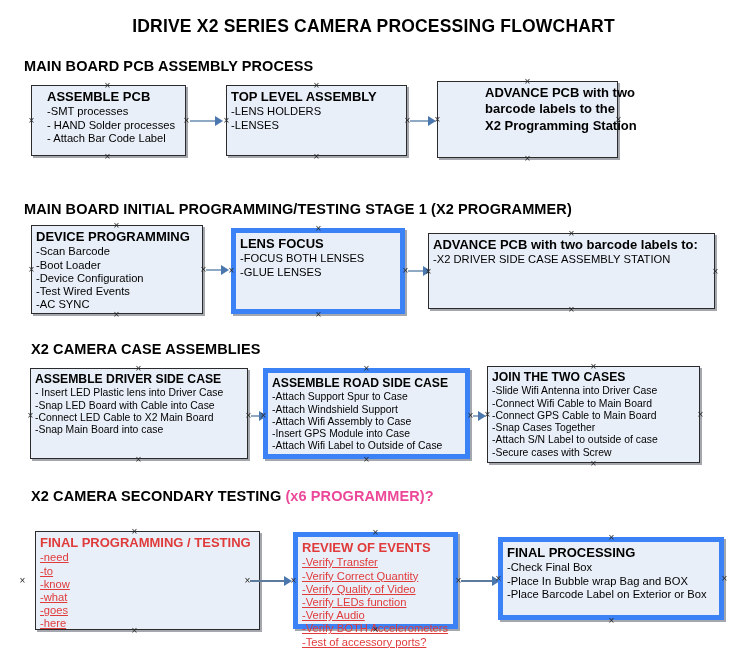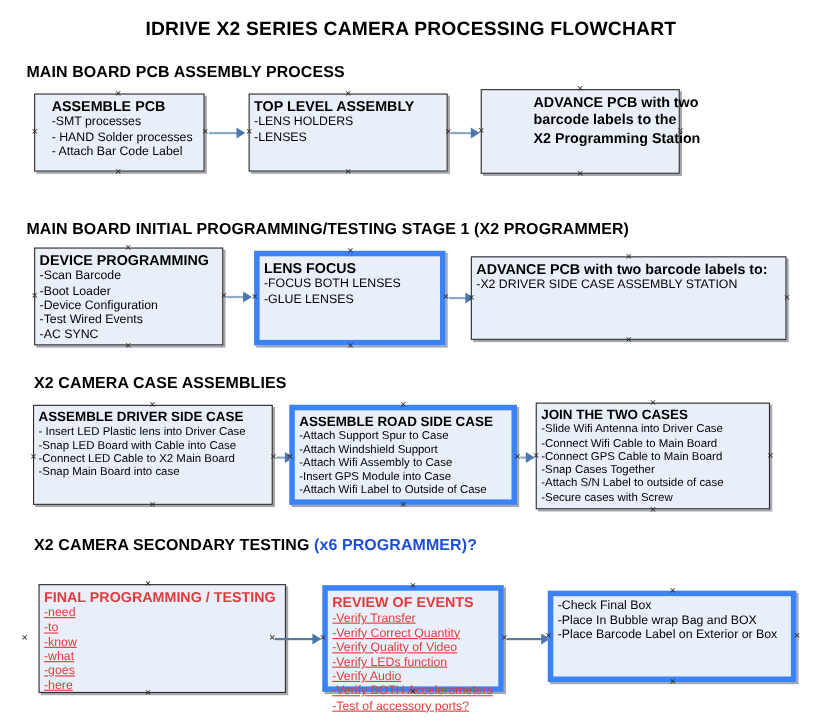--- a/index.html
+++ b/index.html
@@ -18,21 +18,21 @@
     text-align:center;
     font-size:17.5px;font-weight:bold;color:#000;
     letter-spacing:.2px;
   }
 
   .section-head{
     position:absolute;
     font-size:14.5px;font-weight:bold;color:#000;
     white-space:nowrap;letter-spacing:.1px;
   }
-  .section-head .red{color:#1d4ed8;}
+  .section-head .red{color:#ec4899;}
 
   
   .box{
     position:absolute;
     background:#e9eff8;
     border:1px solid #2b2b2b;
     box-shadow:2px 2px 0 0 rgba(90,95,105,.55);
     box-sizing:border-box;
     overflow:visible;
   }
@@ -269,20 +269,21 @@
   <div class="hx" style="left:371px;top:528px;"></div>
   <div class="hx" style="left:371px;top:625px;"></div>
   <div class="hx" style="left:289px;top:576px;"></div>
   <div class="hx" style="left:454px;top:576px;"></div>
 
   <div class="conn dark" style="left:461px;top:580px;width:34px;"></div>
   <div class="arrow" style="left:492px;top:576px;"></div>
 
   <div class="box gray-border" style="left:498px;top:537px;width:226px;height:83px;">
     <div class="box-inner">
+      <div class="box-title">FINAL PROCESSING</div>
       <div class="box-line"> -Check Final Box</div>
       <div class="box-line">-Place In Bubble wrap Bag and BOX</div>
       <div class="box-line">-Place Barcode Label on Exterior or Box</div>
     </div>
   </div>
   <div class="hx" style="left:607px;top:533px;"></div>
   <div class="hx" style="left:607px;top:616px;"></div>
   <div class="hx" style="left:494px;top:574px;"></div>
   <div class="hx" style="left:720px;top:574px;"></div>
 

